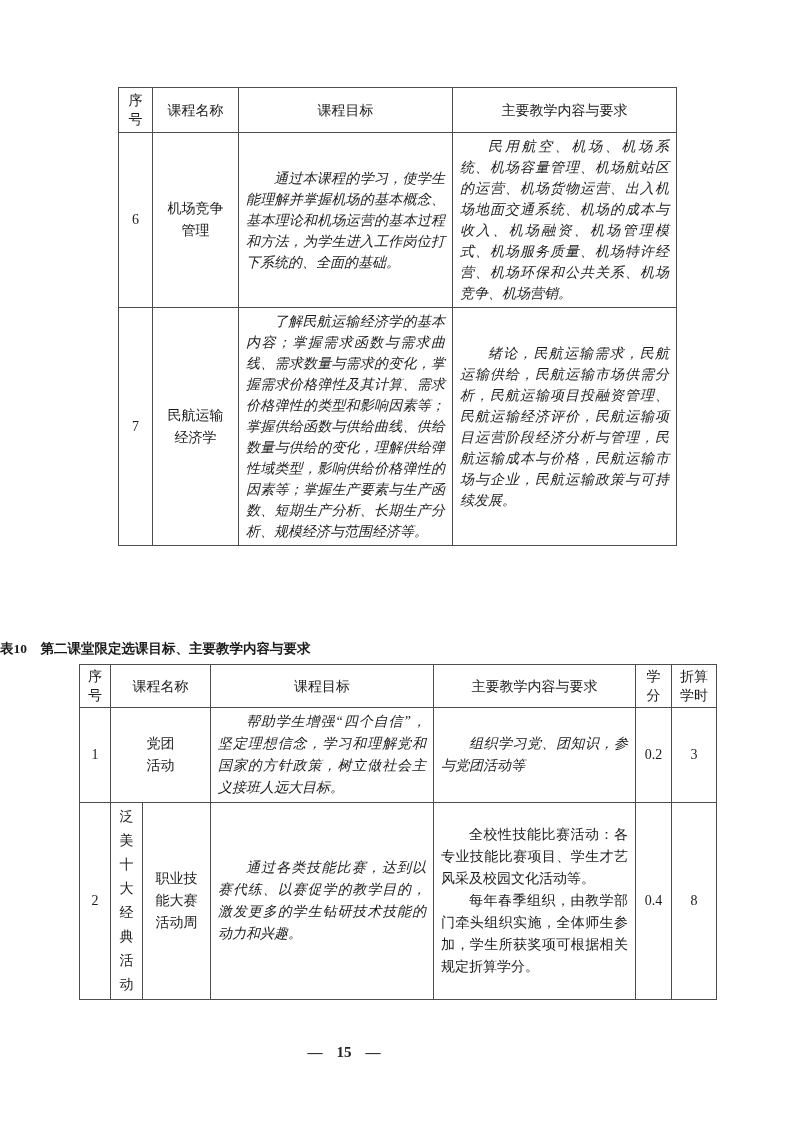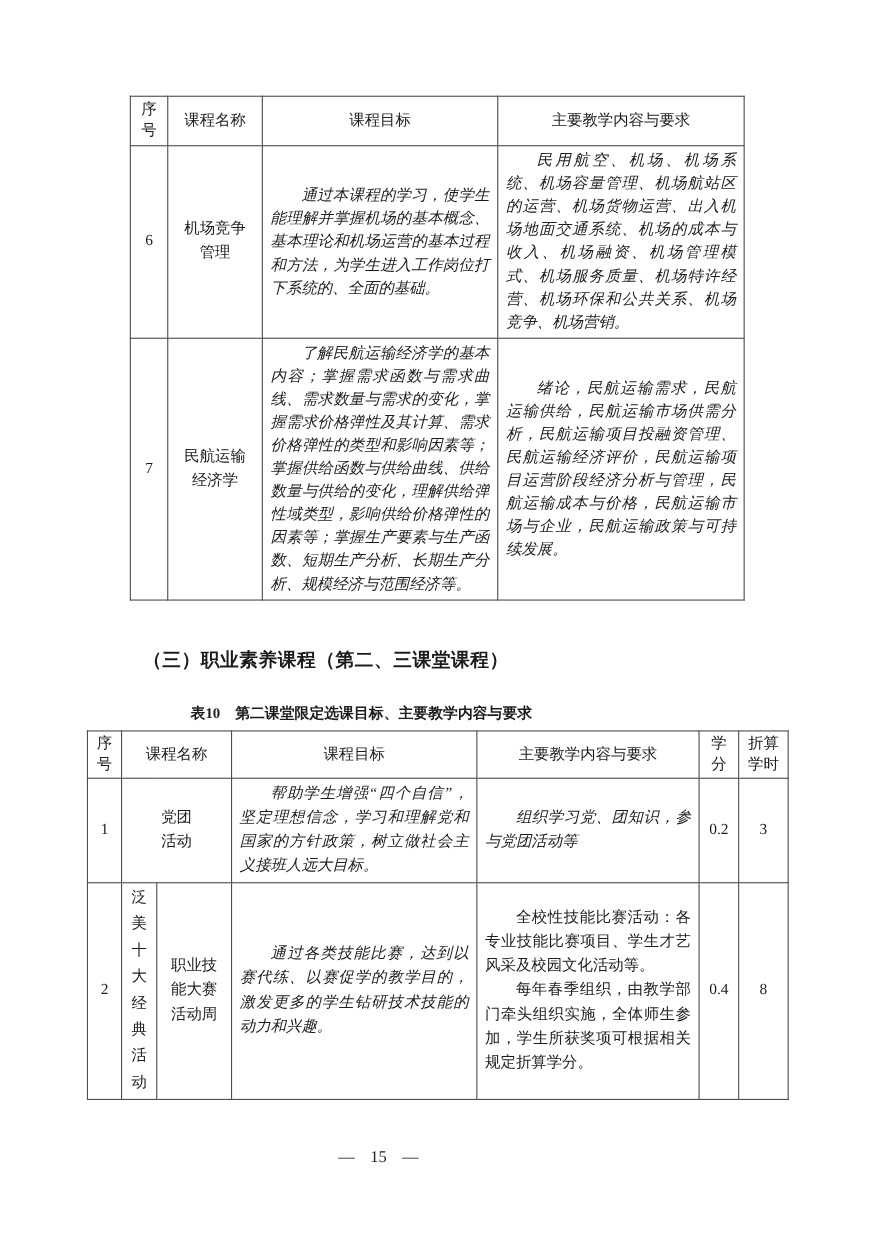--- a/index.html
+++ b/index.html
@@ -72,31 +72,31 @@
     position:absolute;
     left:130px; top:588px;
     font-size:17px;
     font-weight:bold;
     letter-spacing:0.5px;
   }
   .table-caption {
     position:absolute;
     left:0; top:640px;
     width:657px;
-    text-align:center;
     font-size:13.5px;
     font-weight:bold;
   }
   .page-footer {
     position:absolute;
     left:0; top:1044px;
     width:688px;
     text-align:center;
     font-size:15px;
     color:#222;
+    font-weight:bold;
   }
   .page-footer .num { display:inline-block; margin:0 14px; }
 </style>
 </head>
 <body>
 
 <div class="page">
 
   <table class="doc t1">
     <colgroup>
@@ -123,21 +123,20 @@
       <tr class="row7">
         <td class="center">7</td>
         <td class="name-cell pre">民航运输
 经济学</td>
         <td class="just">了解民航运输经济学的基本内容；掌握需求函数与需求曲线、需求数量与需求的变化，掌握需求价格弹性及其计算、需求价格弹性的类型和影响因素等；掌握供给函数与供给曲线、供给数量与供给的变化，理解供给弹性域类型，影响供给价格弹性的因素等；掌握生产要素与生产函数、短期生产分析、长期生产分析、规模经济与范围经济等。</td>
         <td class="just">绪论，民航运输需求，民航运输供给，民航运输市场供需分析，民航运输项目投融资管理、民航运输经济评价，民航运输项目运营阶段经济分析与管理，民航运输成本与价格，民航运输市场与企业，民航运输政策与可持续发展。</td>
       </tr>
     </tbody>
   </table>
 
-  <div class="section-heading">（三）职业素养课程（第二、三课堂课程）</div>
 
   <div class="table-caption">表10　第二课堂限定选课目标、主要教学内容与要求</div>
 
   <table class="doc t2">
     <colgroup>
       <col style="width:31px">
         <col style="width:32px">
         <col style="width:68px">
         <col style="width:223px">
         <col style="width:202px">

